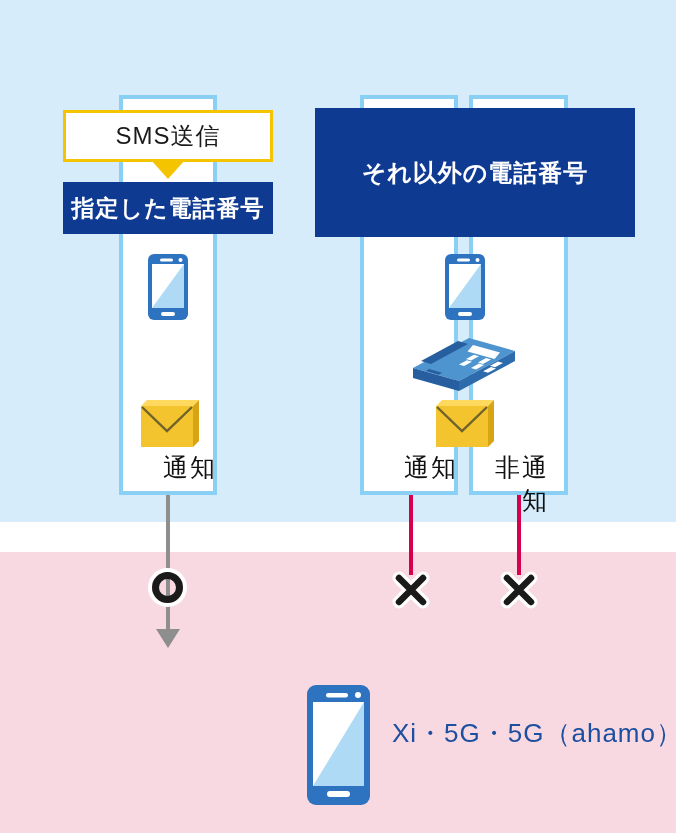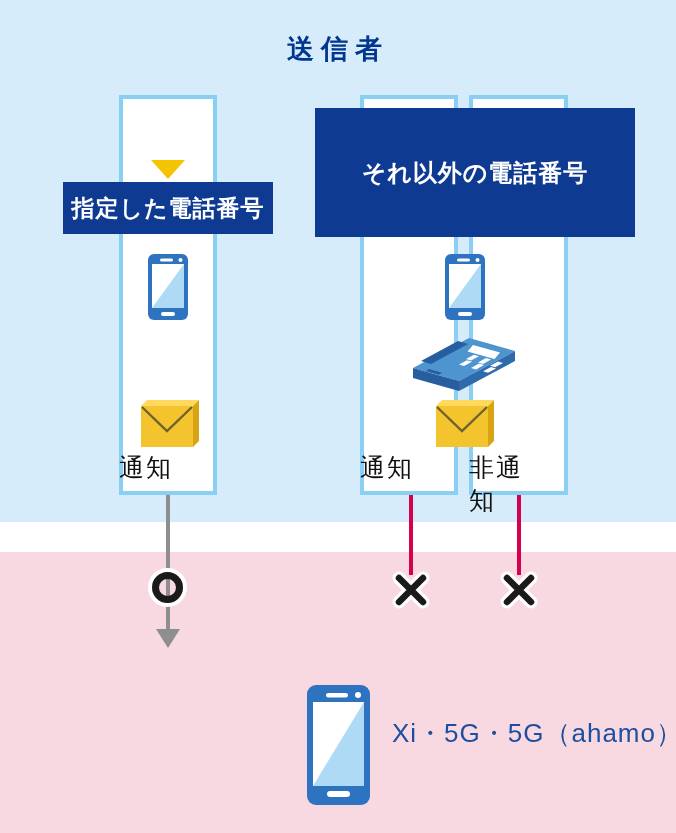--- a/index.html
+++ b/index.html
@@ -36,21 +36,21 @@
     border-left:17px solid transparent;border-right:17px solid transparent;
     border-top:19px solid var(--gold);}
 
   .icon{position:absolute;}
   .phone-1{left:148px;top:254px;}
   .phone-2{left:445px;top:254px;}
   .fax{left:411px;top:328px;}
   .env-1{left:139px;top:400px;}
   .env-2{left:434px;top:400px;}
 
-  .result-label{position:absolute;top:451px;text-align:left;
+  .result-label{position:absolute;top:451px;text-align:right;
     font-size:25px;color:#111;letter-spacing:2px;}
   .result-1{left:119px;width:98px;}
   .result-2{left:360px;width:98px;}
   .result-3{left:469px;width:80px;}
 
   .gray-line{position:absolute;left:166px;top:495px;width:4px;height:135px;
     background:var(--gray-line);}
   .gray-arrowhead{position:absolute;left:156px;top:629px;width:0;height:0;
     border-left:12px solid transparent;border-right:12px solid transparent;
     border-top:19px solid var(--gray-line);}
@@ -71,28 +71,28 @@
 </style>
 </head>
 <body>
 
 <div class="stage">
 
   <div class="band band-blue"></div>
   <div class="band band-white"></div>
   <div class="band band-pink"></div>
 
-  <div class="section-title sender-title">送信者</div>
 
   <div class="column col-1"></div>
   <div class="column col-2"></div>
   <div class="column col-3"></div>
 
   <div class="navy-box others-box">それ以外の電話番号</div>
 
+  <div class="sms-box">SMS送信</div>
   <div class="sms-pointer"></div>
 
   <div class="navy-box specified-box">指定した電話番号</div>
 
   <svg class="icon phone-1" width="40" height="66" viewBox="0 0 40 66">
     <rect width="40" height="66" rx="6" fill="var(--phone-blue)"></rect>
     <rect x="4" y="10" width="32" height="44" fill="#fff"></rect>
     <polygon points="36,10 36,54 4,54" fill="var(--phone-screen)"></polygon>
     <rect x="12" y="4.5" width="13" height="3" rx="1.5" fill="#fff"></rect>
     <circle cx="32.5" cy="6" r="2" fill="#fff"></circle>

